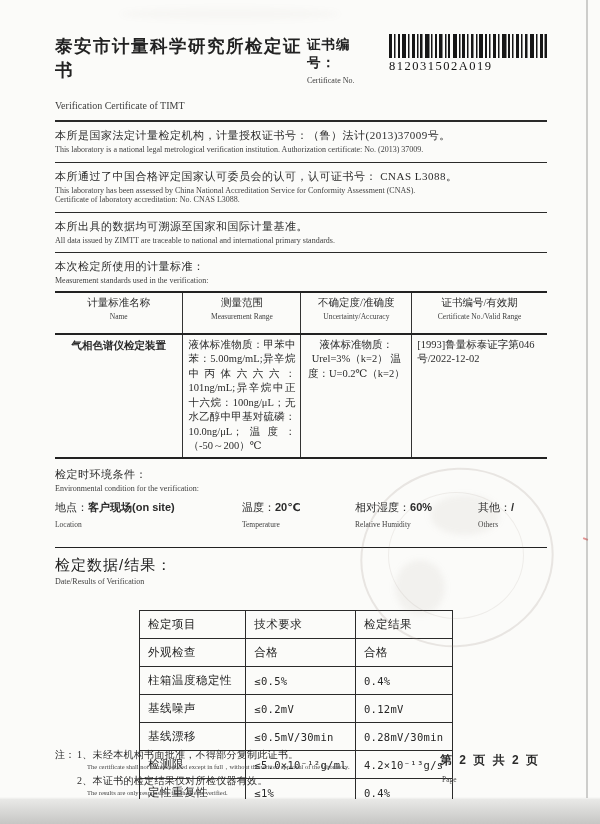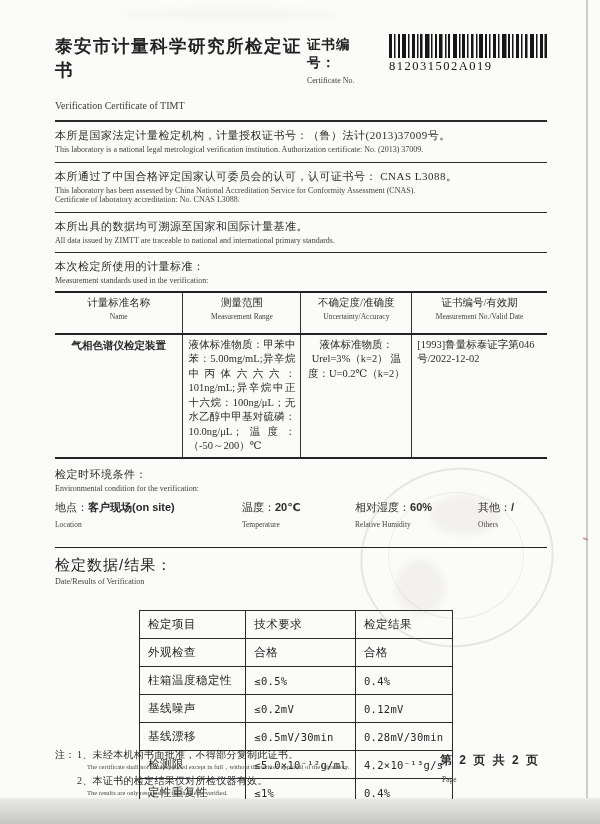--- a/index.html
+++ b/index.html
@@ -211,21 +211,21 @@
           <th>
             <div class="std-h-cn">测量范围</div>
             <div class="std-h-en">Measurement Range</div>
           </th>
           <th>
             <div class="std-h-cn">不确定度/准确度</div>
             <div class="std-h-en">Uncertainty/Accuracy</div>
           </th>
           <th>
             <div class="std-h-cn">证书编号/有效期</div>
-            <div class="std-h-en">Measurement No./Valid Date</div>
+            <div class="std-h-en">Certificate No./Valid Range</div>
           </th>
         </tr>
       </thead>
       <tbody>
         <tr>
           <td class="std-name">气相色谱仪检定装置</td>
           <td class="std-range">液体标准物质：甲苯中苯：5.00mg/mL;异辛烷中丙体六六六：101ng/mL;异辛烷中正十六烷：100ng/μL；无水乙醇中甲基对硫磷：10.0ng/μL；温度：（-50～200）℃</td>
           <td class="std-unc">液体标准物质：Urel=3%（k=2）  温度：U=0.2℃（k=2）</td>
           <td>[1993]鲁量标泰证字第046号/2022-12-02</td>
         </tr>

